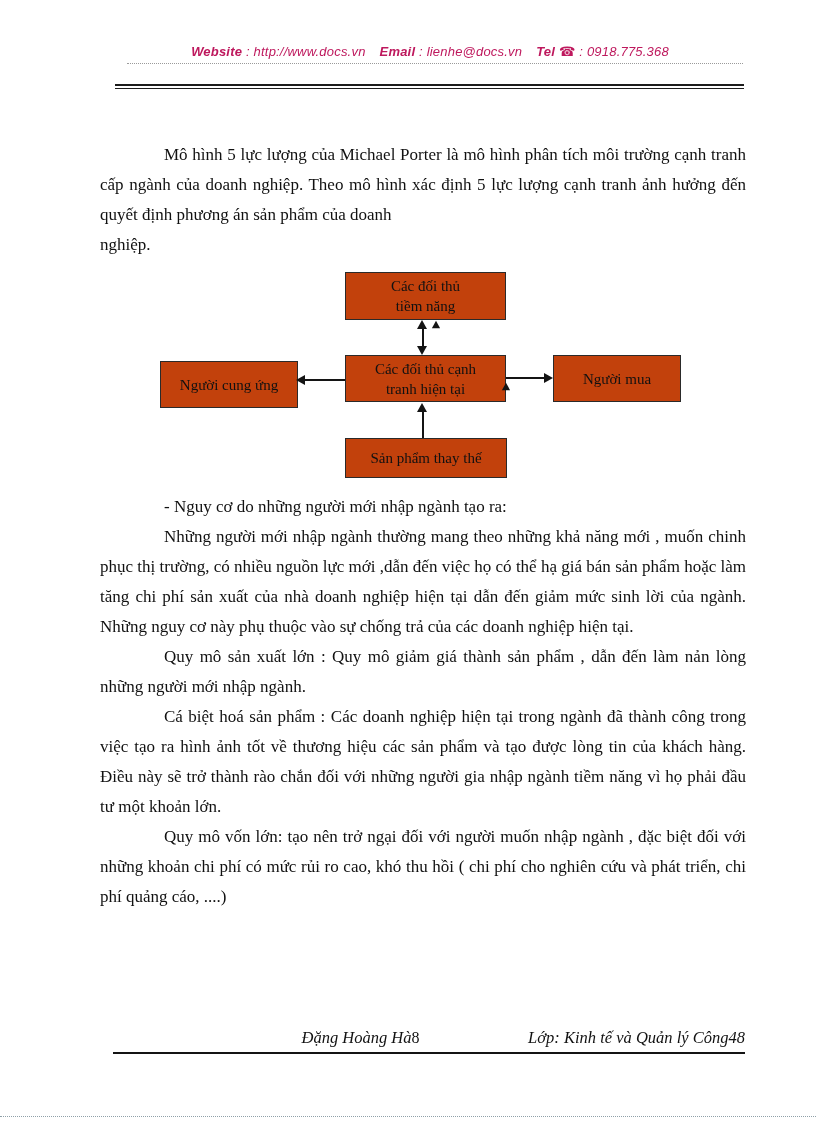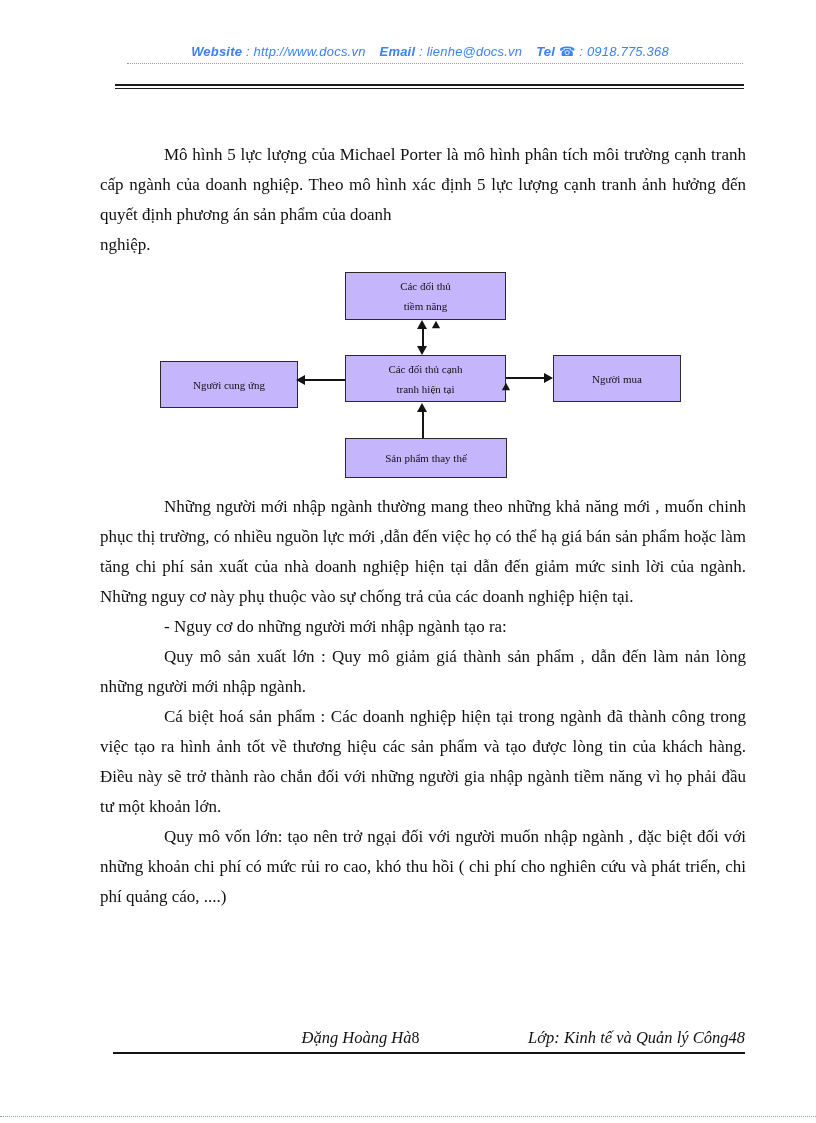--- a/index.html
+++ b/index.html
@@ -6,21 +6,21 @@
   .page {
     position:relative; width:816px; height:1123px; margin:0 auto;
     background:#ffffff; overflow:hidden;
     font-family:"Liberation Serif","DejaVu Serif",serif; color:#111;
   }
 
   
   .header-text {
     position:absolute; top:44px; left:115px; width:630px;
     text-align:center; font-family:"Liberation Sans","DejaVu Sans",sans-serif;
-    font-style:italic; font-size:13px; color:#3b82f6; letter-spacing:.2px;
+    font-style:italic; font-size:13px; color:#be185d; letter-spacing:.2px;
     white-space:nowrap;
   }
   .hlabel { font-weight:bold; }
   .hsp { margin-left:14px; }
   .hicon { margin-left:4px; font-style:normal; }
   .header-underline {
     position:absolute; top:63px; left:127px; width:616px; height:0;
     border-top:1px dotted #9a9a9a;
   }
   .header-rule {
@@ -35,23 +35,23 @@
     text-indent:64px; white-space:pre-line;
   }
   .body-lower { position:absolute; top:492px; left:100px; width:646px; }
   .bpara {
     margin:0; font-size:17px; line-height:30px; text-align:justify;
     text-indent:64px; white-space:pre-line;
   }
 
   
   .dbox {
-    position:absolute; border:1px solid #2a2a2a; background:#c4b5fd;
+    position:absolute; border:1px solid #2a2a2a; background:#c2410c;
     display:flex; align-items:center; justify-content:center;
-    text-align:center; font-size:11px; line-height:20px;
+    text-align:center; font-size:15px; line-height:20px;
     white-space:pre-line; color:#111;
   }
   .aline { position:absolute; background:#141414; }
   .tri { position:absolute; width:0; height:0; }
   .tri-up   { border-left:5px solid transparent; border-right:5px solid transparent; border-bottom:9px solid #141414; }
   .tri-down { border-left:5px solid transparent; border-right:5px solid transparent; border-top:9px solid #141414; }
   .tri-left { border-top:5px solid transparent; border-bottom:5px solid transparent; border-right:9px solid #141414; }
   .tri-right{ border-top:5px solid transparent; border-bottom:5px solid transparent; border-left:9px solid #141414; }
   .tri.small{ transform:scale(.82); }
 
@@ -106,22 +106,22 @@
 
     <div class="aline" style="left:506px;top:377px;width:40px;height:2px;"></div>
     <div class="tri tri-right" style="left:544px;top:373px;"></div>
     <div class="tri tri-up small" style="left:501px;top:382px;"></div>
 
     <div class="aline" style="left:422px;top:412px;width:2px;height:26px;"></div>
     <div class="tri tri-up" style="left:417px;top:403px;"></div>
   </div>
 
   <div class="body-lower">
+    <p class="bpara">- Nguy cơ do những người mới nhập ngành tạo ra:</p>
     <p class="bpara">Những người mới nhập ngành thường mang theo những khả năng mới , muốn chinh phục thị trường, có nhiều nguồn lực mới ,dẫn đến việc họ có thể hạ giá bán sản phẩm hoặc làm tăng chi phí sản xuất của nhà doanh nghiệp hiện tại dẫn đến giảm mức sinh lời của ngành. Những nguy cơ  này phụ thuộc vào sự chống trả của các doanh nghiệp hiện tại.</p>
-    <p class="bpara">- Nguy cơ do những người mới nhập ngành tạo ra:</p>
     <p class="bpara">Quy mô sản xuất lớn : Quy mô giảm giá thành sản phẩm , dẫn đến làm nản lòng những người mới nhập ngành.</p>
     <p class="bpara">Cá biệt hoá sản phẩm : Các doanh nghiệp hiện tại trong ngành đã thành công trong việc tạo ra hình ảnh tốt về thương hiệu các sản phẩm và tạo được lòng tin của khách hàng. Điều này sẽ trở thành rào chắn đối với những người gia nhập ngành tiềm năng vì họ phải đầu tư một khoản lớn.</p>
     <p class="bpara">Quy mô vốn lớn: tạo nên trở ngại đối với người muốn nhập ngành , đặc biệt đối với những khoản chi phí có mức rủi ro cao, khó thu hồi ( chi phí cho nghiên cứu và phát triển, chi phí quảng cáo, ....)</p>
   </div>
 
   <div class="footer">
     <span class="f-left">Đặng Hoàng Hà</span>
     <span class="f-page">8</span>
     <span class="f-right">Lớp:  Kinh tế và Quản lý Công48</span>
   </div>

